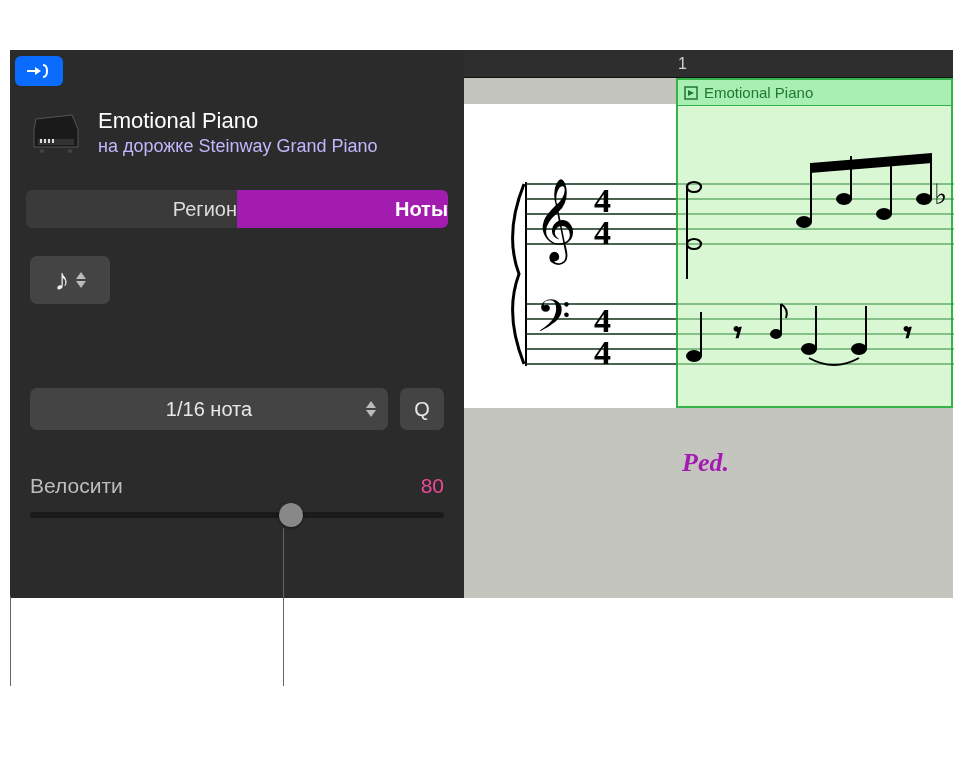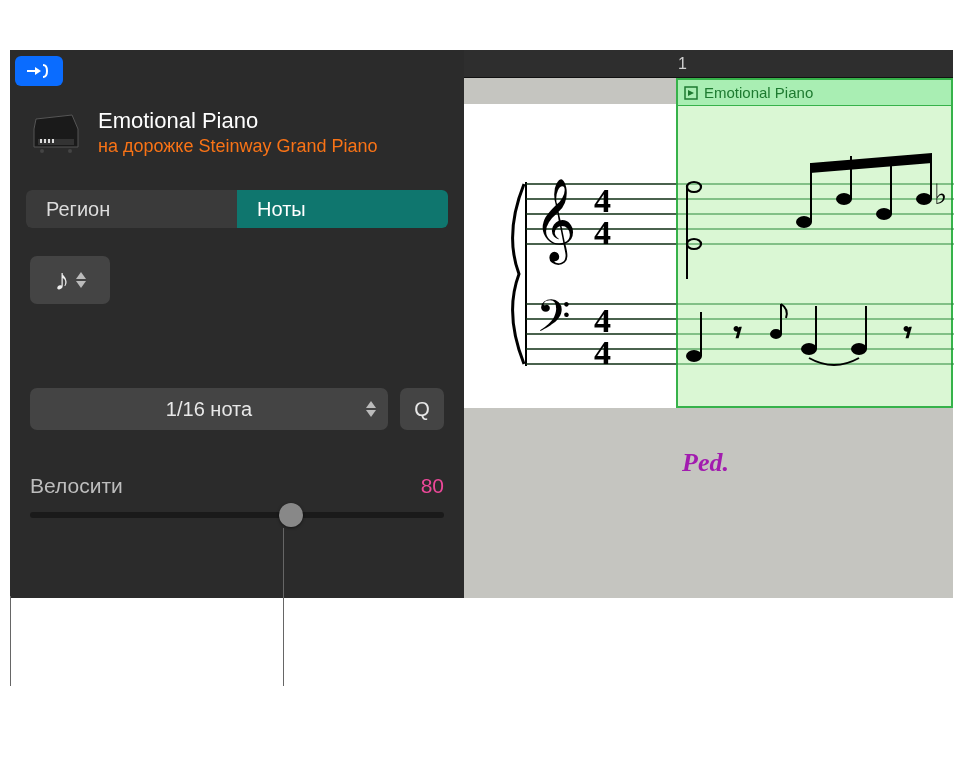--- a/index.html
+++ b/index.html
@@ -71,52 +71,53 @@
       width: 56px;
       height: 44px;
     }
     .region-titles { display: flex; flex-direction: column; }
     .region-title {
       color: #fff;
       font-size: 22px;
       font-weight: 400;
     }
     .region-subtitle {
-      color: #f97316;
+      color: #c4b5fd;
       font-size: 18px;
       margin-top: 2px;
       text-align: right;
     }
     .tab-row {
       position: absolute;
       left: 16px;
       top: 140px;
       right: 16px;
       height: 38px;
       display: flex;
       background: #232323;
       border-radius: 6px;
       overflow: hidden;
     }
     .tab {
       flex: 1;
       display: flex;
       align-items: center;
-      justify-content: flex-start;
+      justify-content: flex-end;
       font-size: 20px;
       cursor: pointer;
       padding-left: 20px;
     }
     .tab-inactive {
       color: #ddd;
       background: #3a3a3a;
     }
     .tab-active {
       color: #fff;
-      background: #0f766e;
+      background: #a21caf;
+      font-weight: bold;
     }
     .section {
       position: absolute;
       left: 20px;
       right: 20px;
     }
     .section-insert { top: 206px; }
     .label {
       color: #bdbdbd;
       font-size: 21px;

